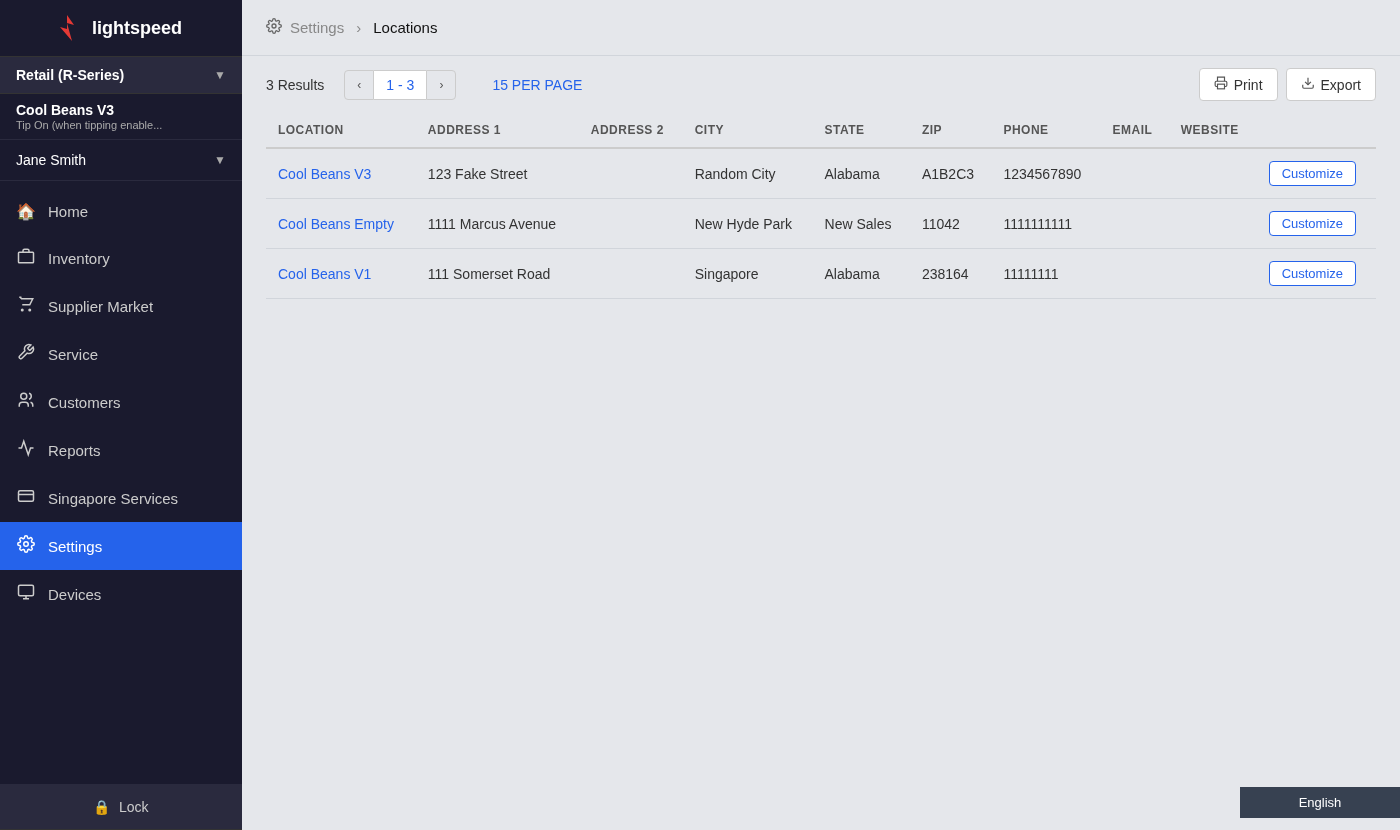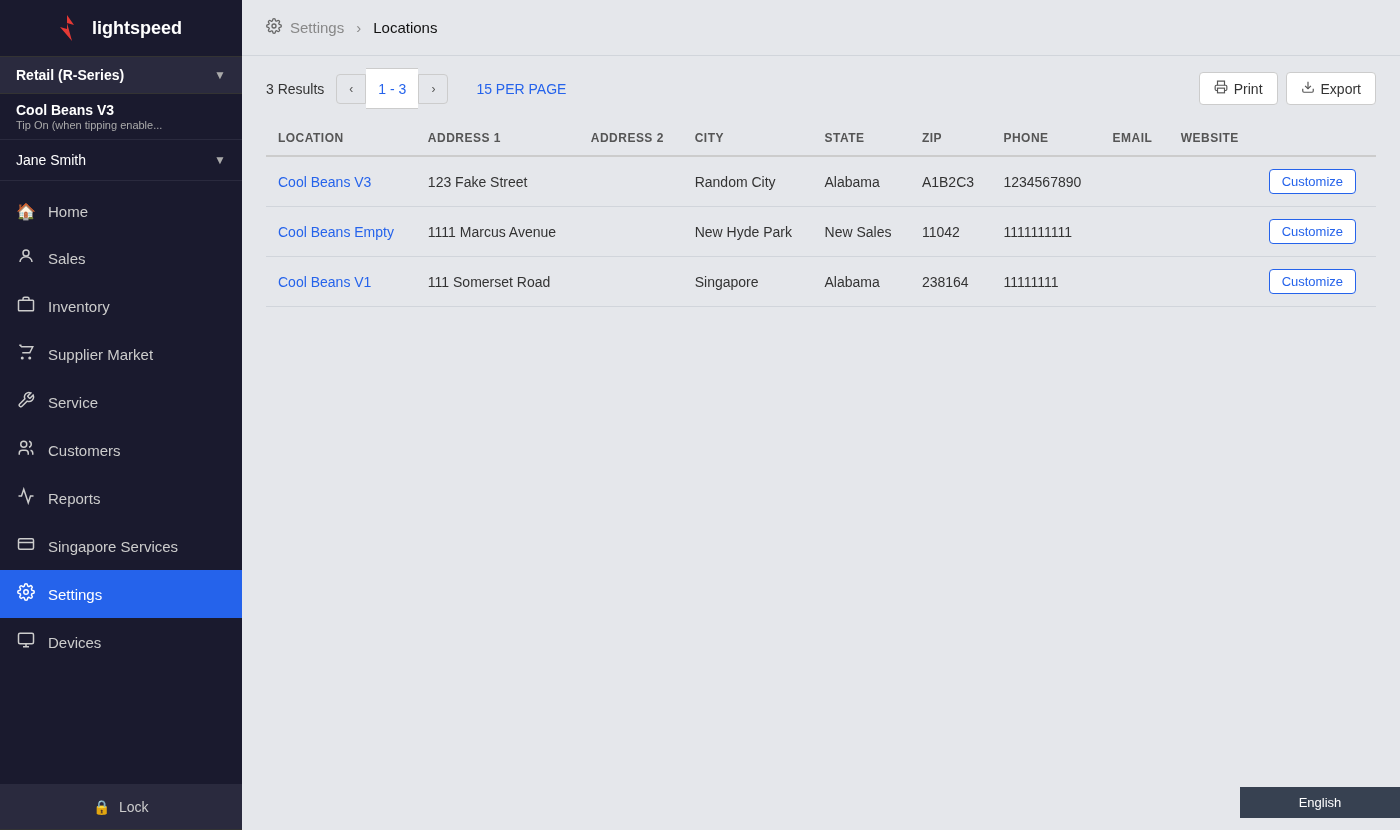--- a/index.html
+++ b/index.html
@@ -163,21 +163,21 @@
     .toolbar {
       display: flex;
       align-items: center;
       justify-content: space-between;
       padding: 12px 24px;
       background: #e5e7eb;
     }
     .toolbar-left {
       display: flex;
       align-items: center;
-      gap: 12px;
+      gap: 20px;
     }
     .results-count {
       font-size: 14px;
       color: #333;
     }
     .pagination {
       display: flex;
       align-items: center;
       gap: 0;
     }
@@ -190,21 +190,21 @@
       display: flex;
       align-items: center;
       justify-content: center;
       font-size: 12px;
       color: #555;
     }
     .page-btn:first-child { border-radius: 4px 0 0 4px; }
     .page-btn:last-child { border-radius: 0 4px 4px 0; }
     .page-num {
       padding: 0 12px;
-      height: 41px;
+      height: 30px;
       border: 1px solid #ccc;
       border-left: none;
       border-right: none;
       background: #fff;
       display: flex;
       align-items: center;
       font-size: 14px;
       color: #2563eb;
       text-align: right;
     }
@@ -315,29 +315,20 @@
 
   <div class="sidebar-user">
     <span class="sidebar-user-name">Jane Smith</span>
     <span class="chevron-icon">▼</span>
   </div>
 
   <nav class="sidebar-nav">
     <div class="nav-item">
       <span class="nav-icon">🏠</span>
       <span>Home</span>
-    </div>
-    <div class="nav-item">
-      <span class="nav-icon">
-        <svg width="18" height="18" viewBox="0 0 24 24" fill="none" stroke="#ccc" stroke-width="2">
-            <circle cx="12" cy="8" r="4"></circle>
-            <path d="M4 20c0-4 3.6-7 8-7s8 3 8 7"></path>
-          </svg>
-      </span>
-      <span>Sales</span>
     </div>
     <div class="nav-item">
       <span class="nav-icon">
         <svg width="18" height="18" viewBox="0 0 24 24" fill="none" stroke="#ccc" stroke-width="2">
             <rect x="2" y="7" width="20" height="14" rx="1"></rect>
             <path d="M16 7V5a2 2 0 0 0-2-2h-4a2 2 0 0 0-2 2v2"></path>
           </svg>
       </span>
       <span>Inventory</span>
     </div>

